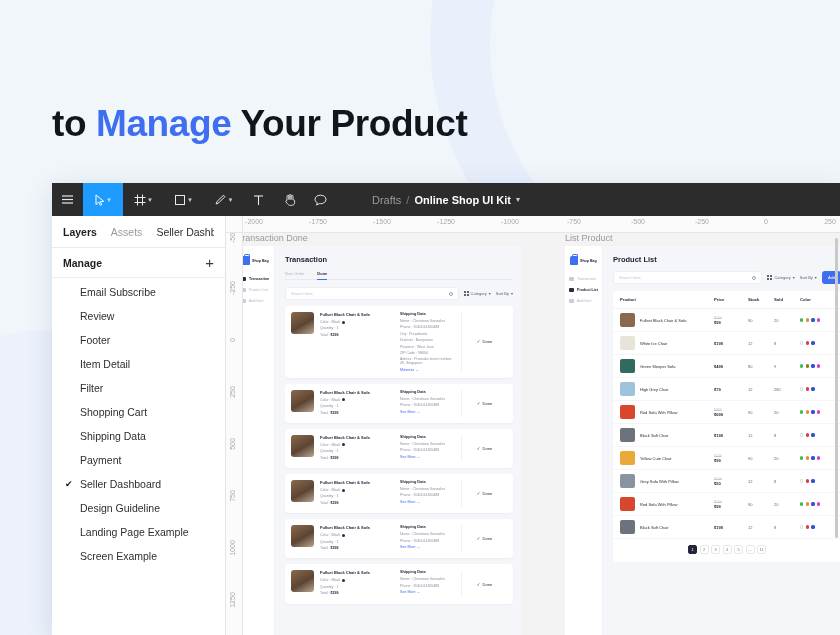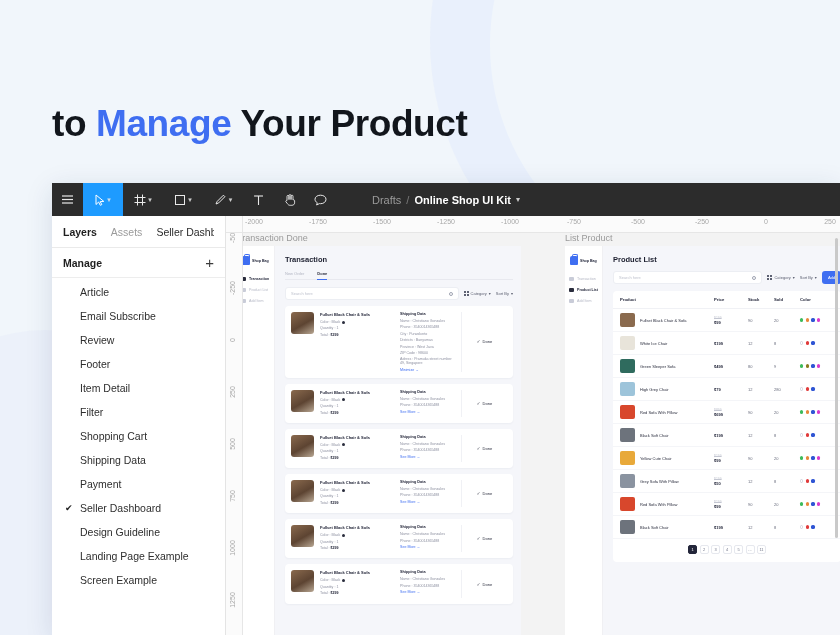--- a/index.html
+++ b/index.html
@@ -344,23 +344,20 @@
 
         </span>
       </div>
 
       <div class="pages-head">
         <span>Manage</span>
         <span class="plus">+</span>
       </div>
 
       <div class="pages-list" id="pages-list">
-          <div class="page-item">
-            <span>Article</span>
-          </div>
           <div class="page-item">
             <span>Email Subscribe</span>
           </div>
           <div class="page-item">
             <span>Review</span>
           </div>
           <div class="page-item">
             <span>Footer</span>
           </div>
           <div class="page-item">

